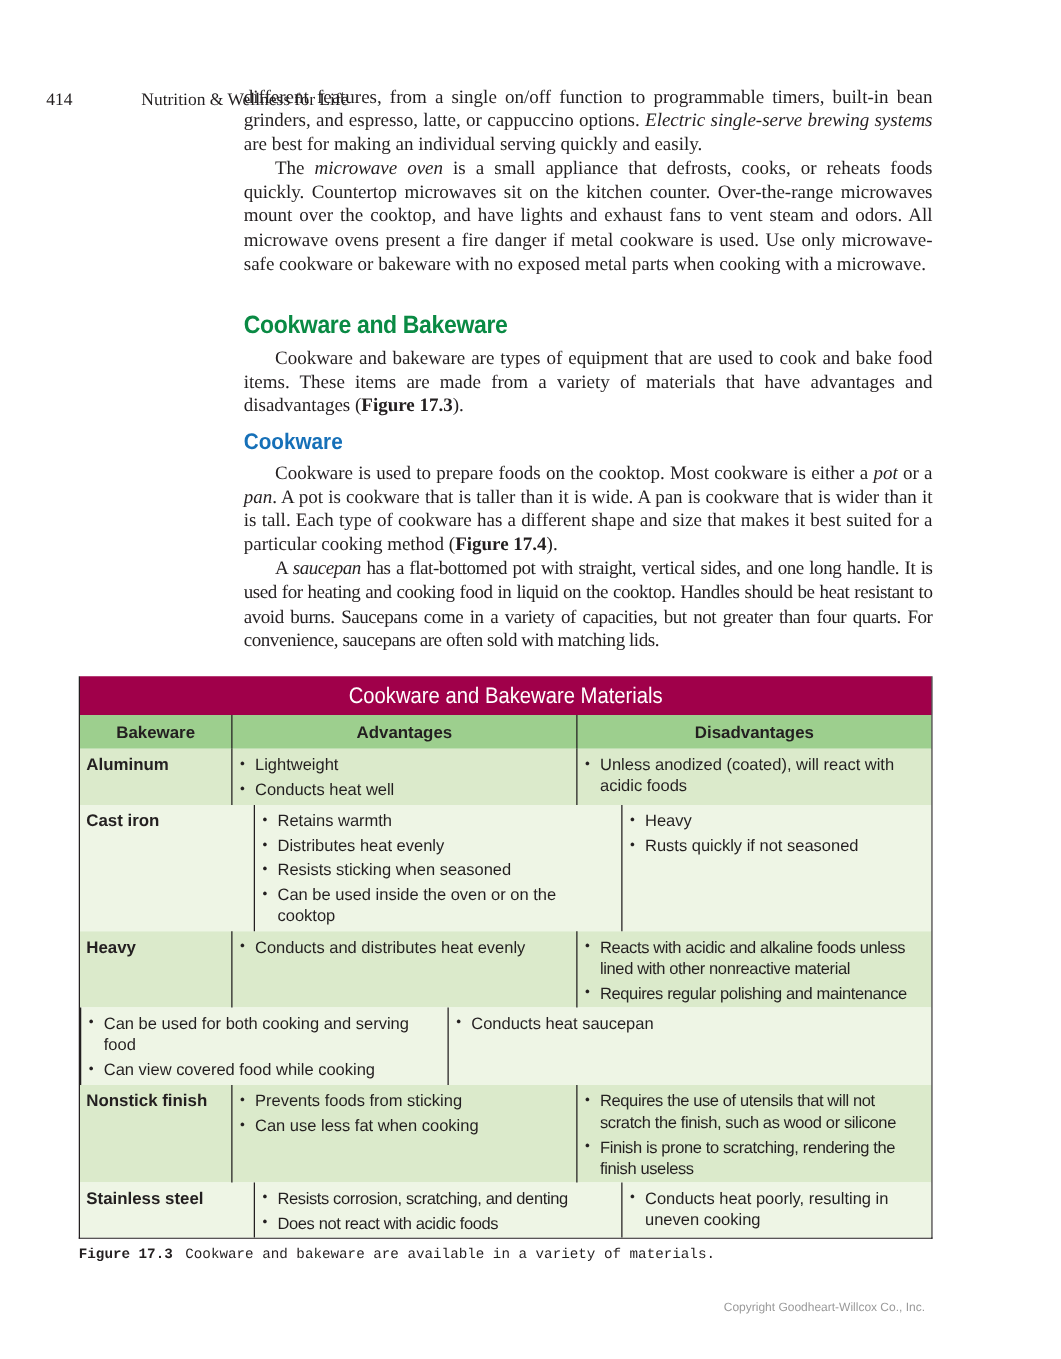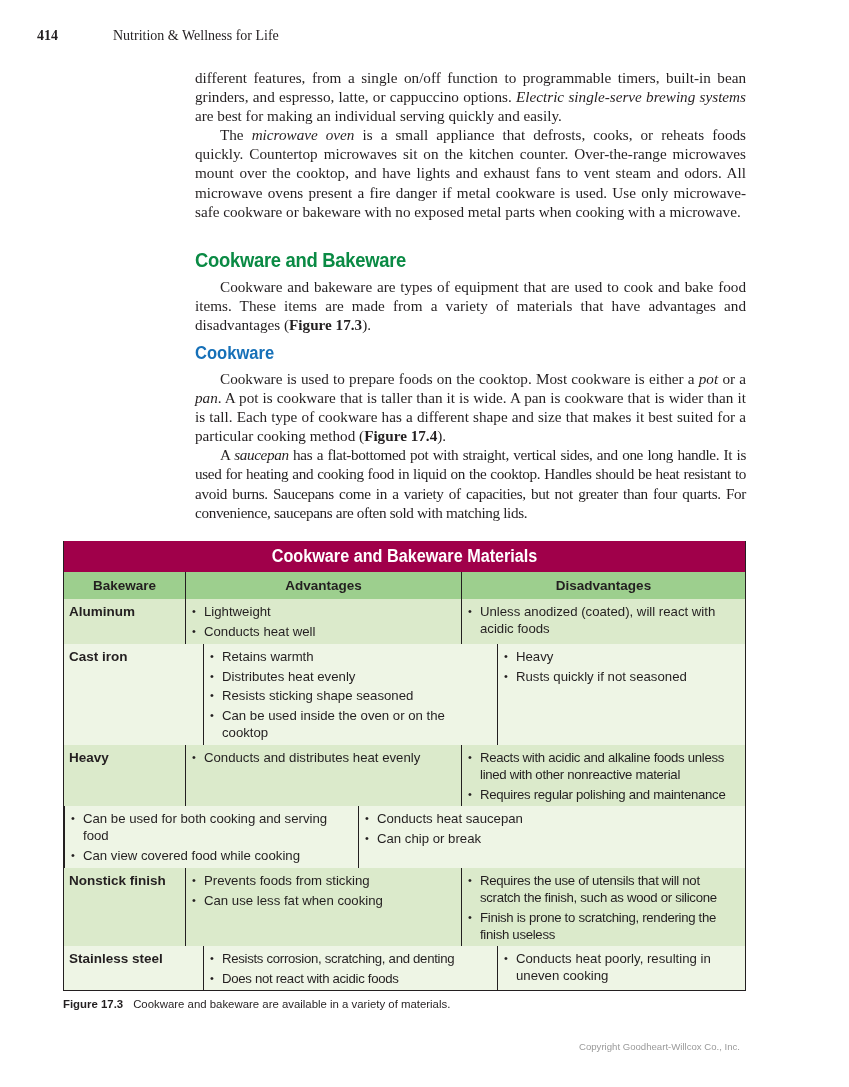--- a/index.html
+++ b/index.html
@@ -1,49 +1,49 @@
 <!DOCTYPE html>
 <html><head>
 <meta charset="utf-8">
 <style>
   html, body { margin: 0; padding: 0; background: #ffffff; }
   body { width: 849px; height: 1087px; position: relative; overflow: hidden; color: #231f20; }
   .serif { font-family: "Liberation Serif", "DejaVu Serif", serif; }
 
   .running-head { position: absolute; left: 37px; top: 28px; font-size: 14px; }
-  .running-head .pgnum { font-weight: bold; display: inline-block; width: 76px; }
+  .running-head .pgnum { font-weight: normal; display: inline-block; width: 76px; margin-top: 45px; }
 
   .text-col { position: absolute; left: 195px; width: 551px; }
   .para { font-size: 15.2px; line-height: 19.1px; text-align: justify; margin: 0; }
   .para.indent { text-indent: 25px; }
   .para em { font-style: italic; }
   .para b { font-weight: bold; }
 
   .h1 { font-family: "Liberation Sans", "DejaVu Sans", sans-serif; font-weight: bold; color: #0a8a44; font-size: 20px; margin: 0; letter-spacing: -0.3px; transform: scaleX(0.92); transform-origin: left; }
   .h2 { font-family: "Liberation Sans", "DejaVu Sans", sans-serif; color: #1670b8; font-size: 18px; margin: 0; transform: scaleX(0.92); transform-origin: left; }
 
   
   .tbl { position: absolute; left: 63px; top: 541px; width: 683px; border: 1px solid #231f20; border-top: none; box-sizing: border-box; font-family: "Liberation Sans", "DejaVu Sans", sans-serif; font-size: 13.2px; color: #231f20; }
-  .tbl-title { background: #a0004a; color: #fff; height: 31px; line-height: 31px; text-align: center; font-weight: bold; font-size: 18px; }
+  .tbl-title { background: #a0004a; color: #fff; height: 31px; line-height: 31px; text-align: center; font-weight: normal; font-size: 18px; }
   .tbl-title span { display: inline-block; transform: scaleX(0.9); }
   .tbl-head { display: flex; background: #9dcf8e; height: 27px; line-height: 27px; font-weight: bold; font-size: 13.5px; }
   .tbl-head div { text-align: center; }
   .c1 { width: 121px; box-sizing: border-box; }
   .c2 { width: 276px; box-sizing: border-box; border-left: 1px solid #231f20; }
   .c3 { flex: 1; box-sizing: border-box; border-left: 1px solid #231f20; }
   .tbl-row { display: flex; }
   .tbl-row.dark { background: #dbeacb; }
   .tbl-row.light { background: #eef5e5; gap: 18px; }
   .tbl-row .c1 { font-weight: bold; padding: 5px 0 0 5px; font-size: 13.5px; }
   .tbl-row .c2, .tbl-row .c3 { padding: 4px 4px 0 6px; }
   .tbl-row ul { list-style: none; margin: 0; padding: 0; }
   .tbl-row li { position: relative; padding-left: 12px; line-height: 17px; margin-bottom: 2.5px; }
   .tbl-row li::before { content: "\2022"; position: absolute; left: 0; top: 0; font-size: 11px; }
 
-  .caption { position: absolute; left: 63px; top: 998px; font-family: Liberation Sans, sans-serif; font-size: 11.4px; color: #231f20; }
+  .caption { position: absolute; left: 63px; top: 998px; font-family: Liberation Mono, monospace; font-size: 11.4px; color: #231f20; }
   .caption .fig { font-weight: bold; margin-right: 10px; }
   .copyright { position: absolute; left: 579px; top: 1041px; font-family: "Liberation Sans", "DejaVu Sans", sans-serif; font-size: 9.6px; color: #9a9a9a; }
 </style>
 </head>
 <body>
 
 <div class="running-head serif">
   <span class="pgnum">414</span><span>Nutrition &amp; Wellness for Life</span>
 </div>
 
@@ -89,21 +89,21 @@
     </ul>
       </div>
   </div>
 
   <div class="tbl-row light" style="height:101px;">
     <div class="c1">Cast iron</div>
     <div class="c2">
         <ul>
       <li>Retains warmth</li>
       <li>Distributes heat evenly</li>
-      <li>Resists sticking shape seasoned</li>
+      <li>Resists sticking when seasoned</li>
       <li>Can be used inside the oven or on the cooktop</li>
     </ul>
       </div>
     <div class="c3">
         <ul>
       <li>Heavy</li>
       <li>Rusts quickly if not seasoned</li>
     </ul>
       </div>
   </div>
@@ -126,21 +126,20 @@
   <div class="tbl-row light" style="height:62px;">
     <div class="c2">
         <ul>
       <li>Can be used for both cooking and serving food</li>
       <li>Can view covered food while cooking</li>
     </ul>
       </div>
     <div class="c3">
         <ul>
       <li>Conducts heat saucepan</li>
-      <li>Can chip or break</li>
     </ul>
       </div>
   </div>
 
   <div class="tbl-row dark" style="height:78px;">
     <div class="c1">Nonstick finish</div>
     <div class="c2">
         <ul>
       <li>Prevents foods from sticking</li>
       <li>Can use less fat when cooking</li>

